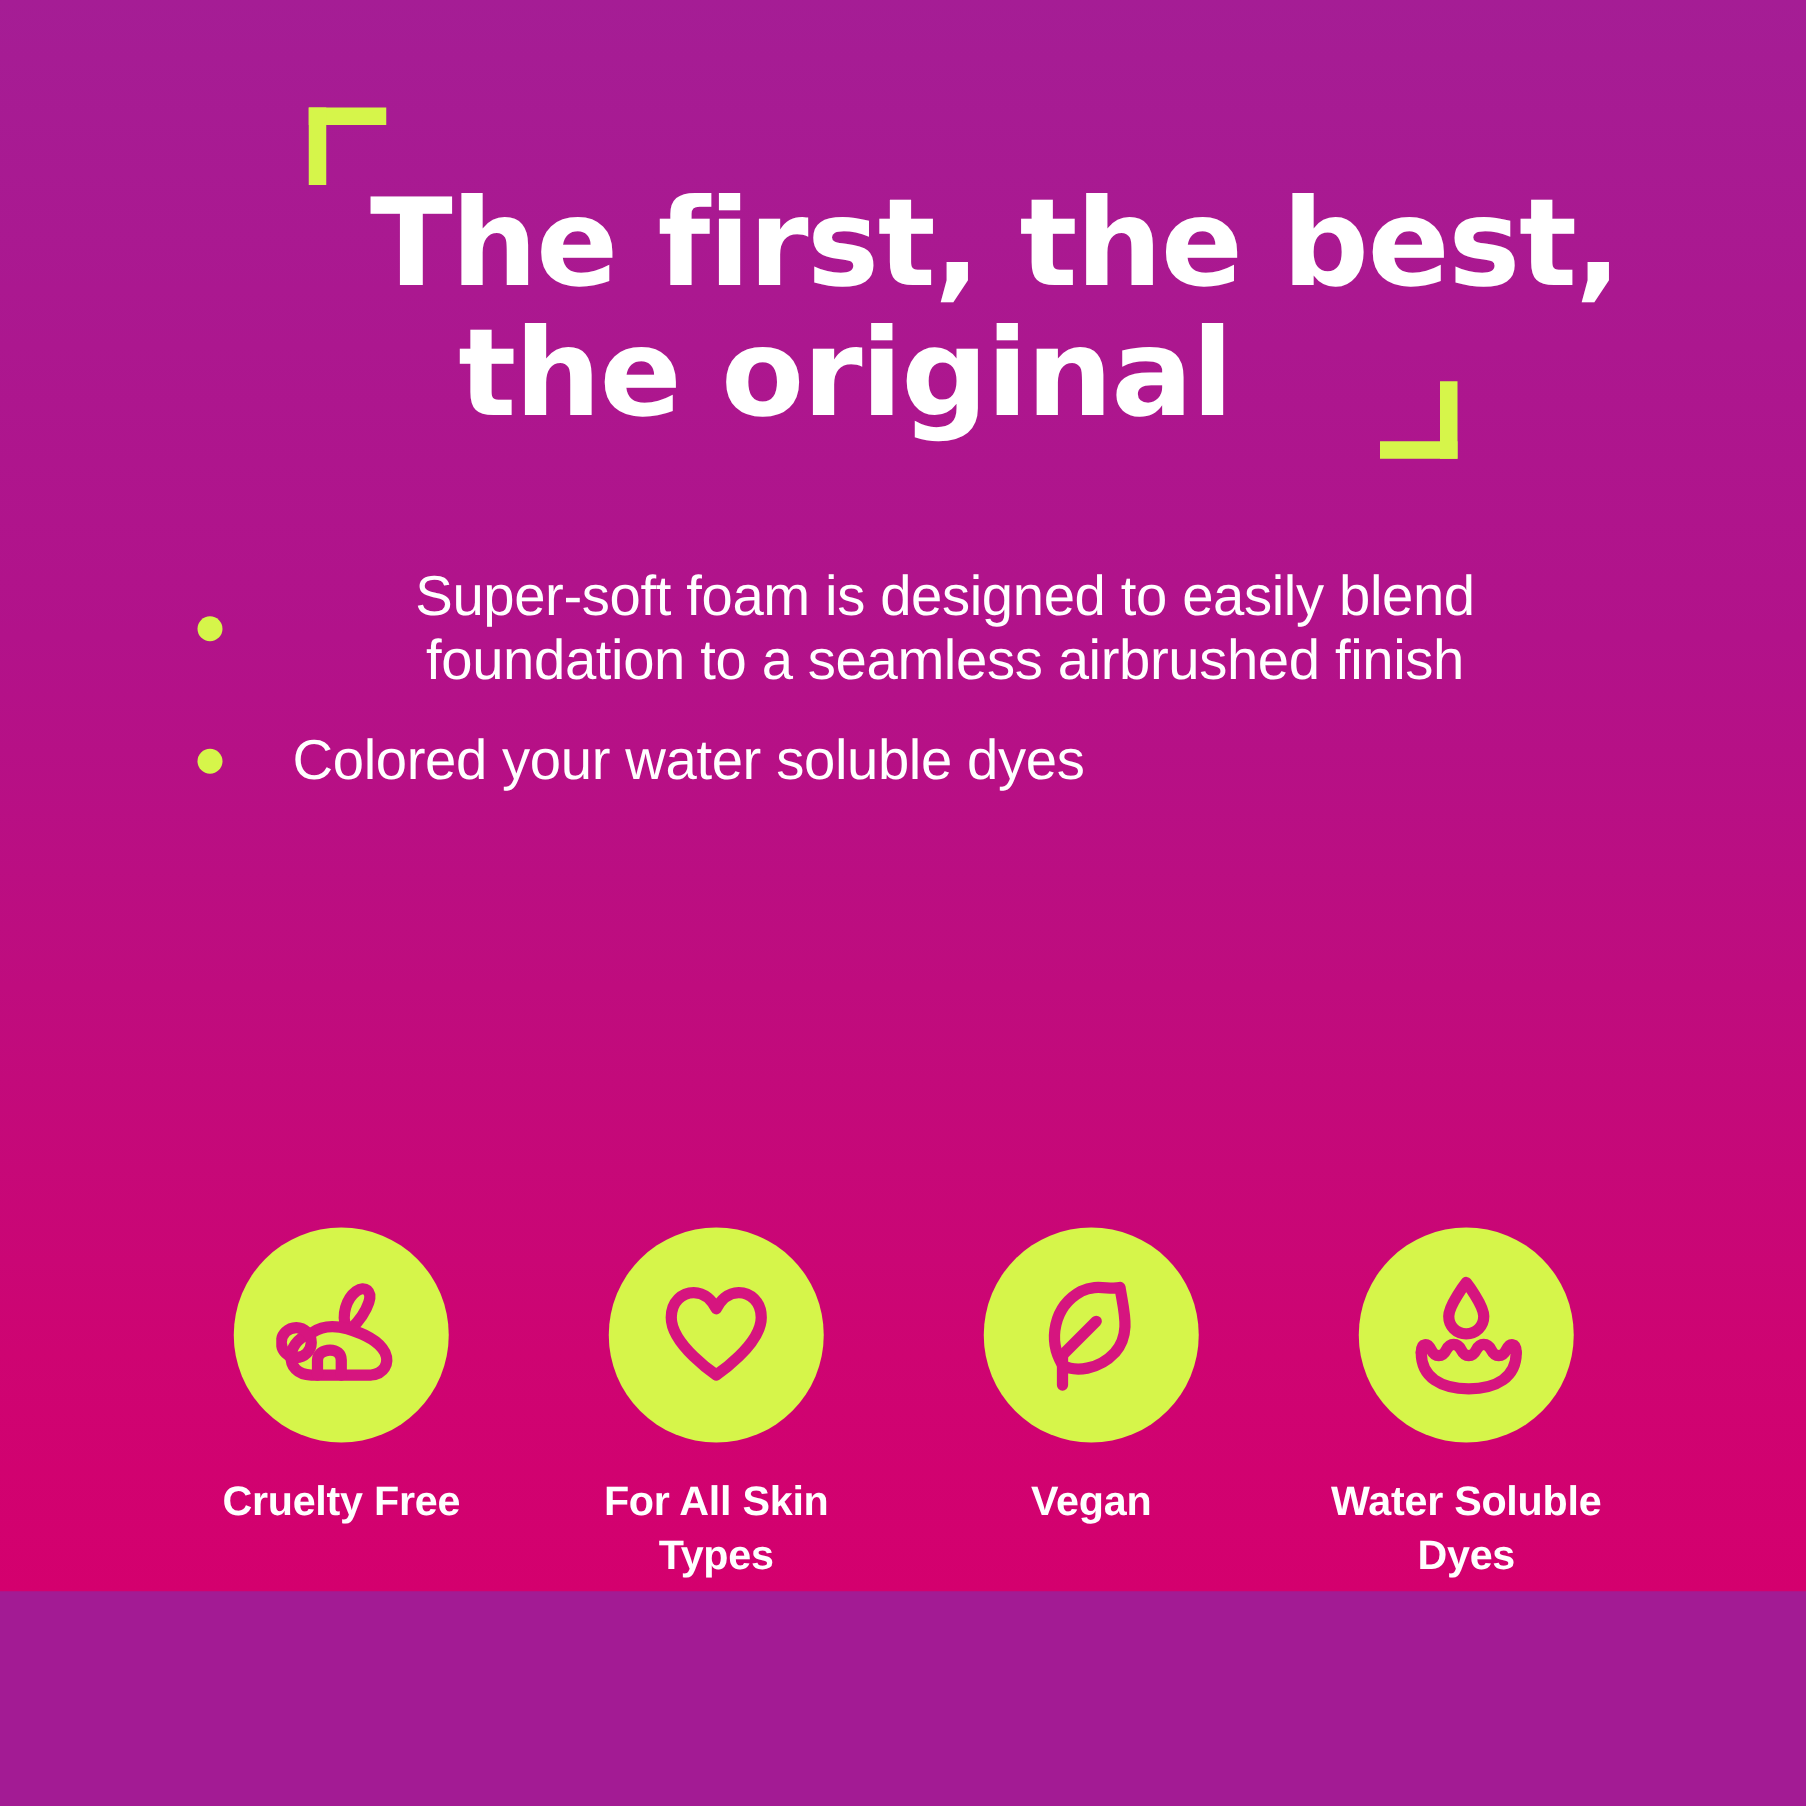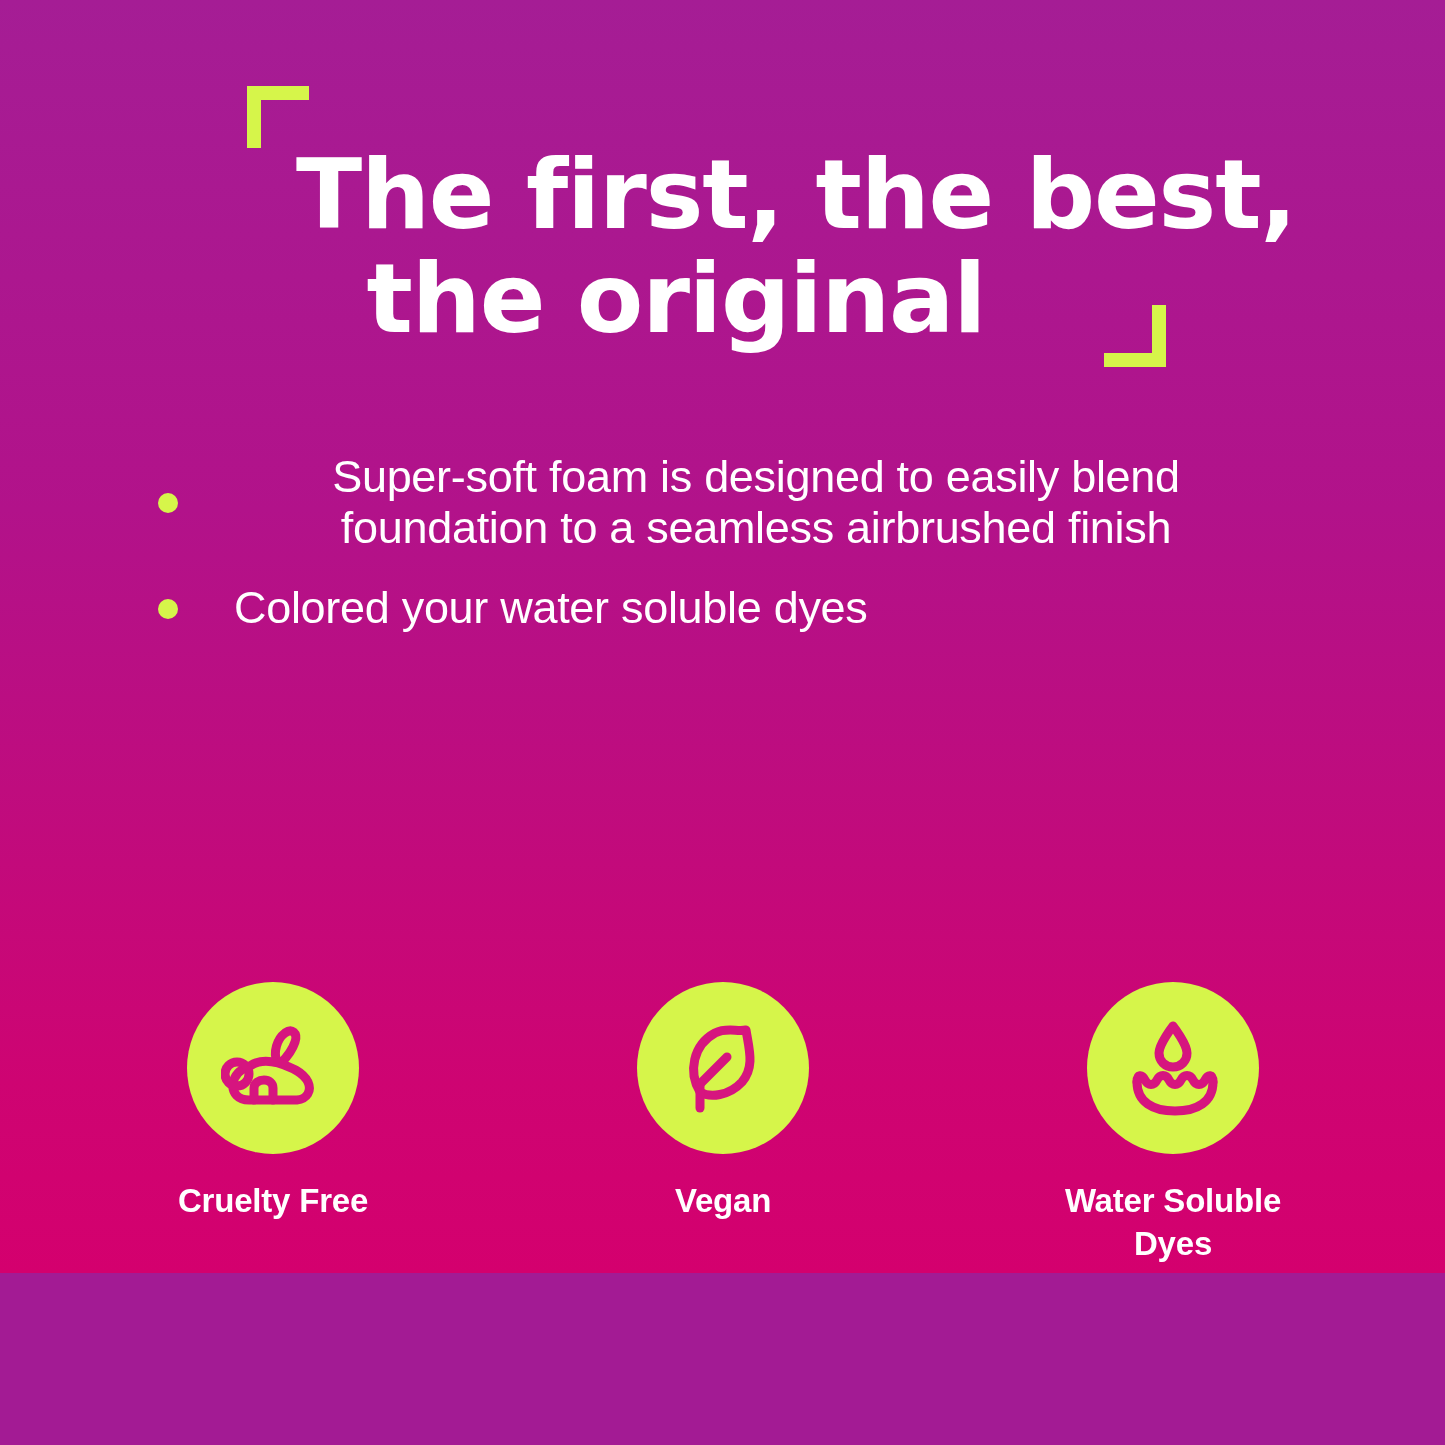--- a/index.html
+++ b/index.html
@@ -173,20 +173,34 @@
                    C17 78 11 71 12 62 C13 53 20 47 29 44 Z"></path>
 
           <circle cx="16" cy="52" r="12"></circle>
 
           <path d="M33 78 L33 66 C33 61 38 58 43 58 C48 58 52 61 52 66 L52 78"></path>
         </svg>
       </div>
       <div class="badge-label">Cruelty Free</div>
     </div>
 
+    <div class="badge">
+      <div class="badge-circle">
+        <svg width="88" height="80" viewBox="0 0 88 80" fill="none" stroke="#D6157F" stroke-width="9" stroke-linecap="round" stroke-linejoin="round">
+          <path d="M44 72
+                   C44 72 8 48 8 26
+                   C8 13 17 6 26 6
+                   C35 6 41 13 44 19
+                   C47 13 53 6 62 6
+                   C71 6 80 13 80 26
+                   C80 48 44 72 44 72 Z"></path>
+        </svg>
+      </div>
+      <div class="badge-label">For All Skin Types</div>
+    </div>
 
     <div class="badge">
       <div class="badge-circle">
         <svg width="80" height="92" viewBox="0 0 80 92" fill="none" stroke="#D6157F" stroke-width="9" stroke-linecap="round" stroke-linejoin="round">
 
           <path d="M17 70 C5 50 10 23 32 11 C44 5 54 10 63 8
                    C66 27 72 45 59 60 C46 74 27 76 17 70 Z"></path>
 
           <path d="M17 86 L17 62"></path>
 

